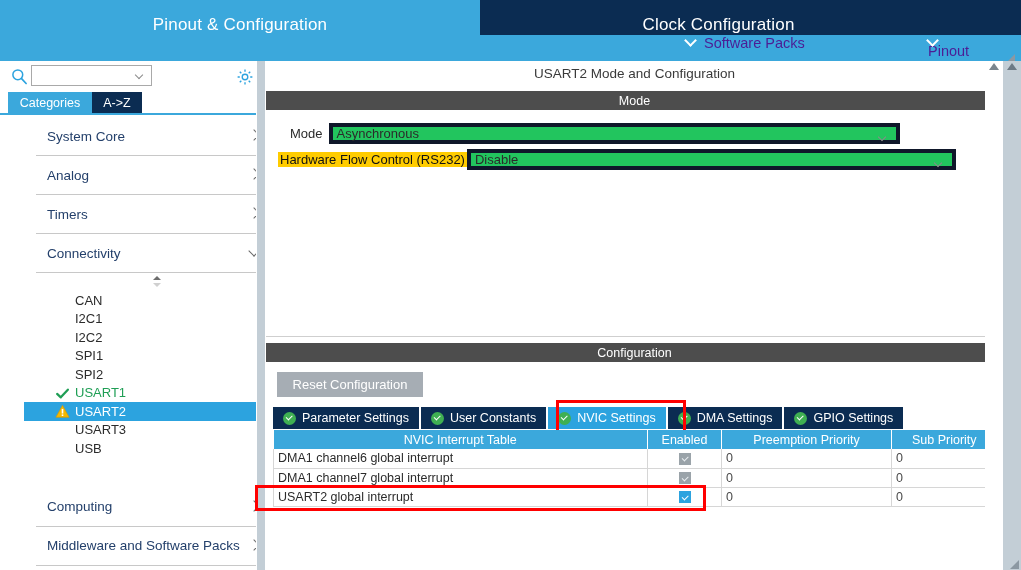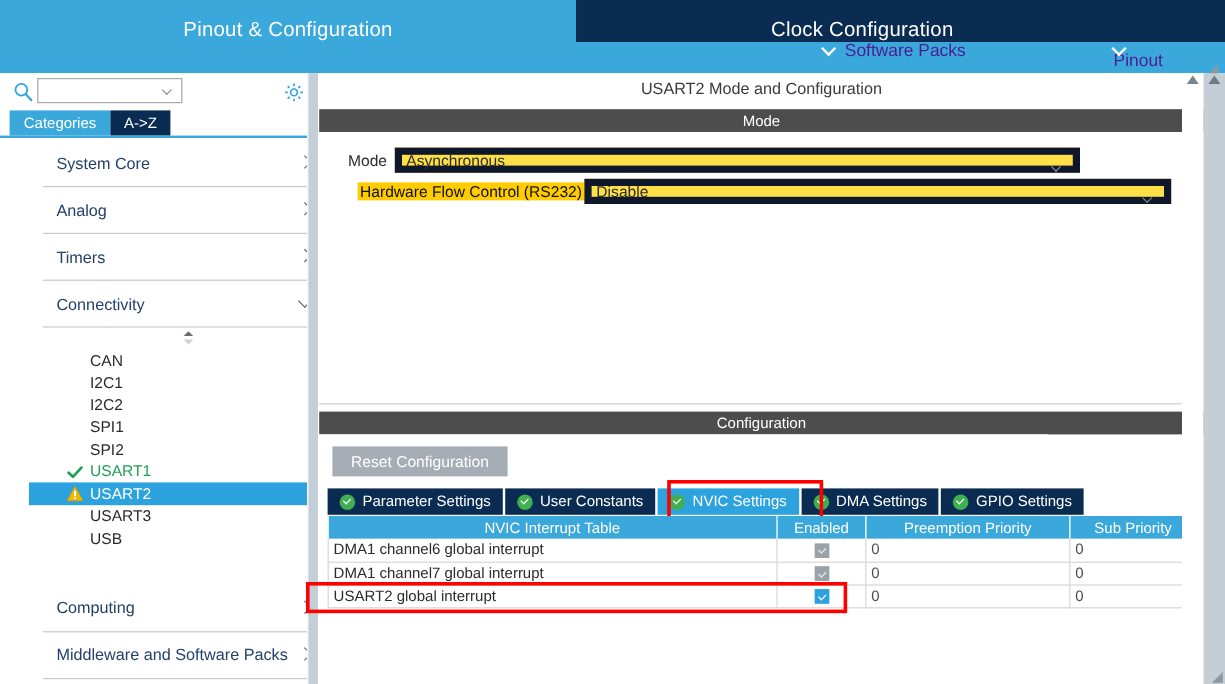--- a/index.html
+++ b/index.html
@@ -313,22 +313,22 @@
     padding: 0 2px;
     white-space: nowrap;
   }
   .field-label.hl {
     background: #ffcc00;
     color: #111111;
   }
   .field-select {
     position: relative;
     height: 21px;
-    border: 6px solid #0f172a;
-    background: #fde047;
+    border: 4px solid #0f172a;
+    background: #22c55e;
     box-sizing: border-box;
     display: flex;
     align-items: center;
     font-size: 13px;
     color: #2b2b2b;
     padding-left: 4px;
   }
   .field-select .sel-caret {
     position: absolute;
     right: 8px; top: 7px;
@@ -672,21 +672,21 @@
 
     <div class="mode-body">
       <div class="field-row r1">
         <span class="field-label" style="margin-left:22px;">Mode</span>
         <div class="field-select" style="width:571px; margin-left:4px;">
           <span>Asynchronous</span>
           <span class="sel-caret"></span>
         </div>
       </div>
       <div class="field-row r2">
-        <span class="field-label hl" style="margin-left:32px;text-align:right;">Hardware Flow Control (RS232)</span>
+        <span class="field-label hl" style="margin-left:12px;text-align:right;">Hardware Flow Control (RS232)</span>
         <div class="field-select" style="width:489px;">
           <span>Disable</span>
           <span class="sel-caret"></span>
         </div>
       </div>
     </div>
 
     <div class="section-header section-config">
       <span>Configuration</span>
     </div>

